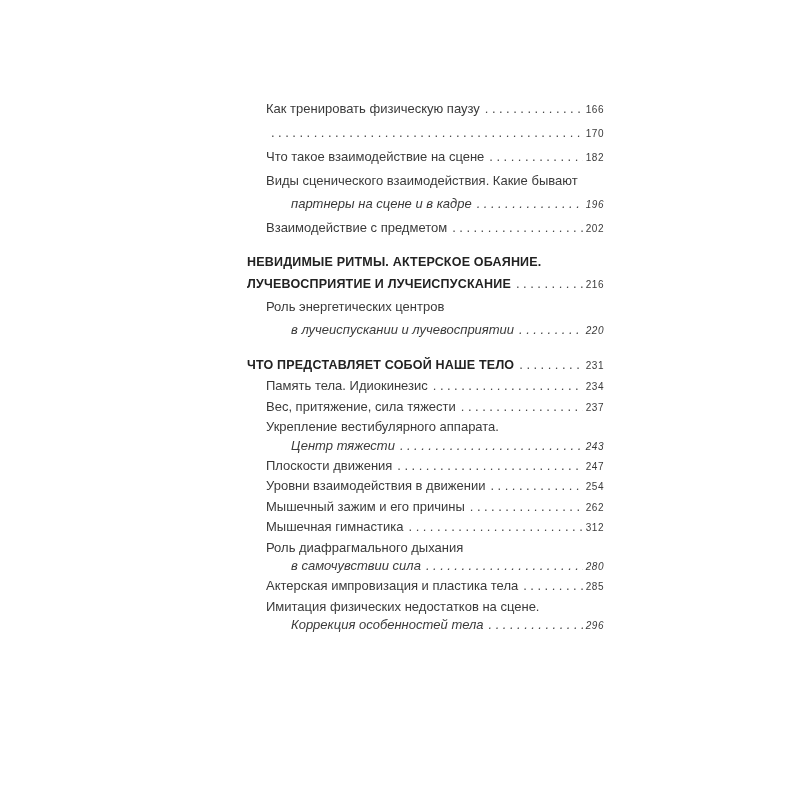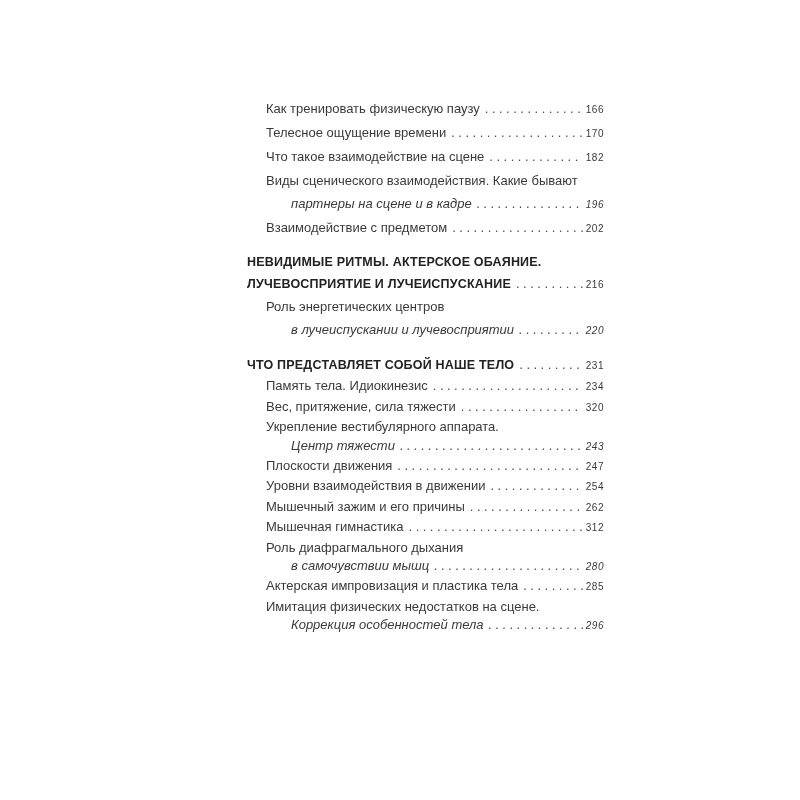--- a/index.html
+++ b/index.html
@@ -90,21 +90,20 @@
   <div class="toc" id="toc">
       <div class="entry item upper">
         <div class="line row">
           <span class="txt">Как тренировать физическую паузу</span>
           <span class="dots"></span>
           <span class="pg">166</span>
         </div>
       </div>
       <div class="entry item upper">
         <div class="line row">
-          <span class="txt">Телесное ощущение времени</span>
           <span class="dots"></span>
           <span class="pg">170</span>
         </div>
       </div>
       <div class="entry item upper">
         <div class="line row">
           <span class="txt">Что такое взаимодействие на сцене</span>
           <span class="dots"></span>
           <span class="pg">182</span>
         </div>
@@ -151,21 +150,21 @@
         <div class="line row">
           <span class="txt">Память тела. Идиокинезис</span>
           <span class="dots"></span>
           <span class="pg">234</span>
         </div>
       </div>
       <div class="entry item lower">
         <div class="line row">
           <span class="txt">Вес, притяжение, сила тяжести</span>
           <span class="dots"></span>
-          <span class="pg">320</span>
+          <span class="pg">237</span>
         </div>
       </div>
       <div class="entry item lower">
         <div class="line plain"><span class="txt">Укрепление вестибулярного аппарата.</span></div>
         <div class="line cont row">
           <span class="txt">Центр тяжести</span>
           <span class="dots"></span>
           <span class="pg">243</span>
         </div>
       </div>
@@ -193,21 +192,21 @@
       <div class="entry item lower">
         <div class="line row">
           <span class="txt">Мышечная гимнастика</span>
           <span class="dots"></span>
           <span class="pg">312</span>
         </div>
       </div>
       <div class="entry item lower">
         <div class="line plain"><span class="txt">Роль диафрагмального дыхания</span></div>
         <div class="line cont row">
-          <span class="txt">в самочувствии мышц</span>
+          <span class="txt">в самочувствии сила</span>
           <span class="dots"></span>
           <span class="pg">280</span>
         </div>
       </div>
       <div class="entry item lower">
         <div class="line row">
           <span class="txt">Актерская импровизация и пластика тела</span>
           <span class="dots"></span>
           <span class="pg">285</span>
         </div>

